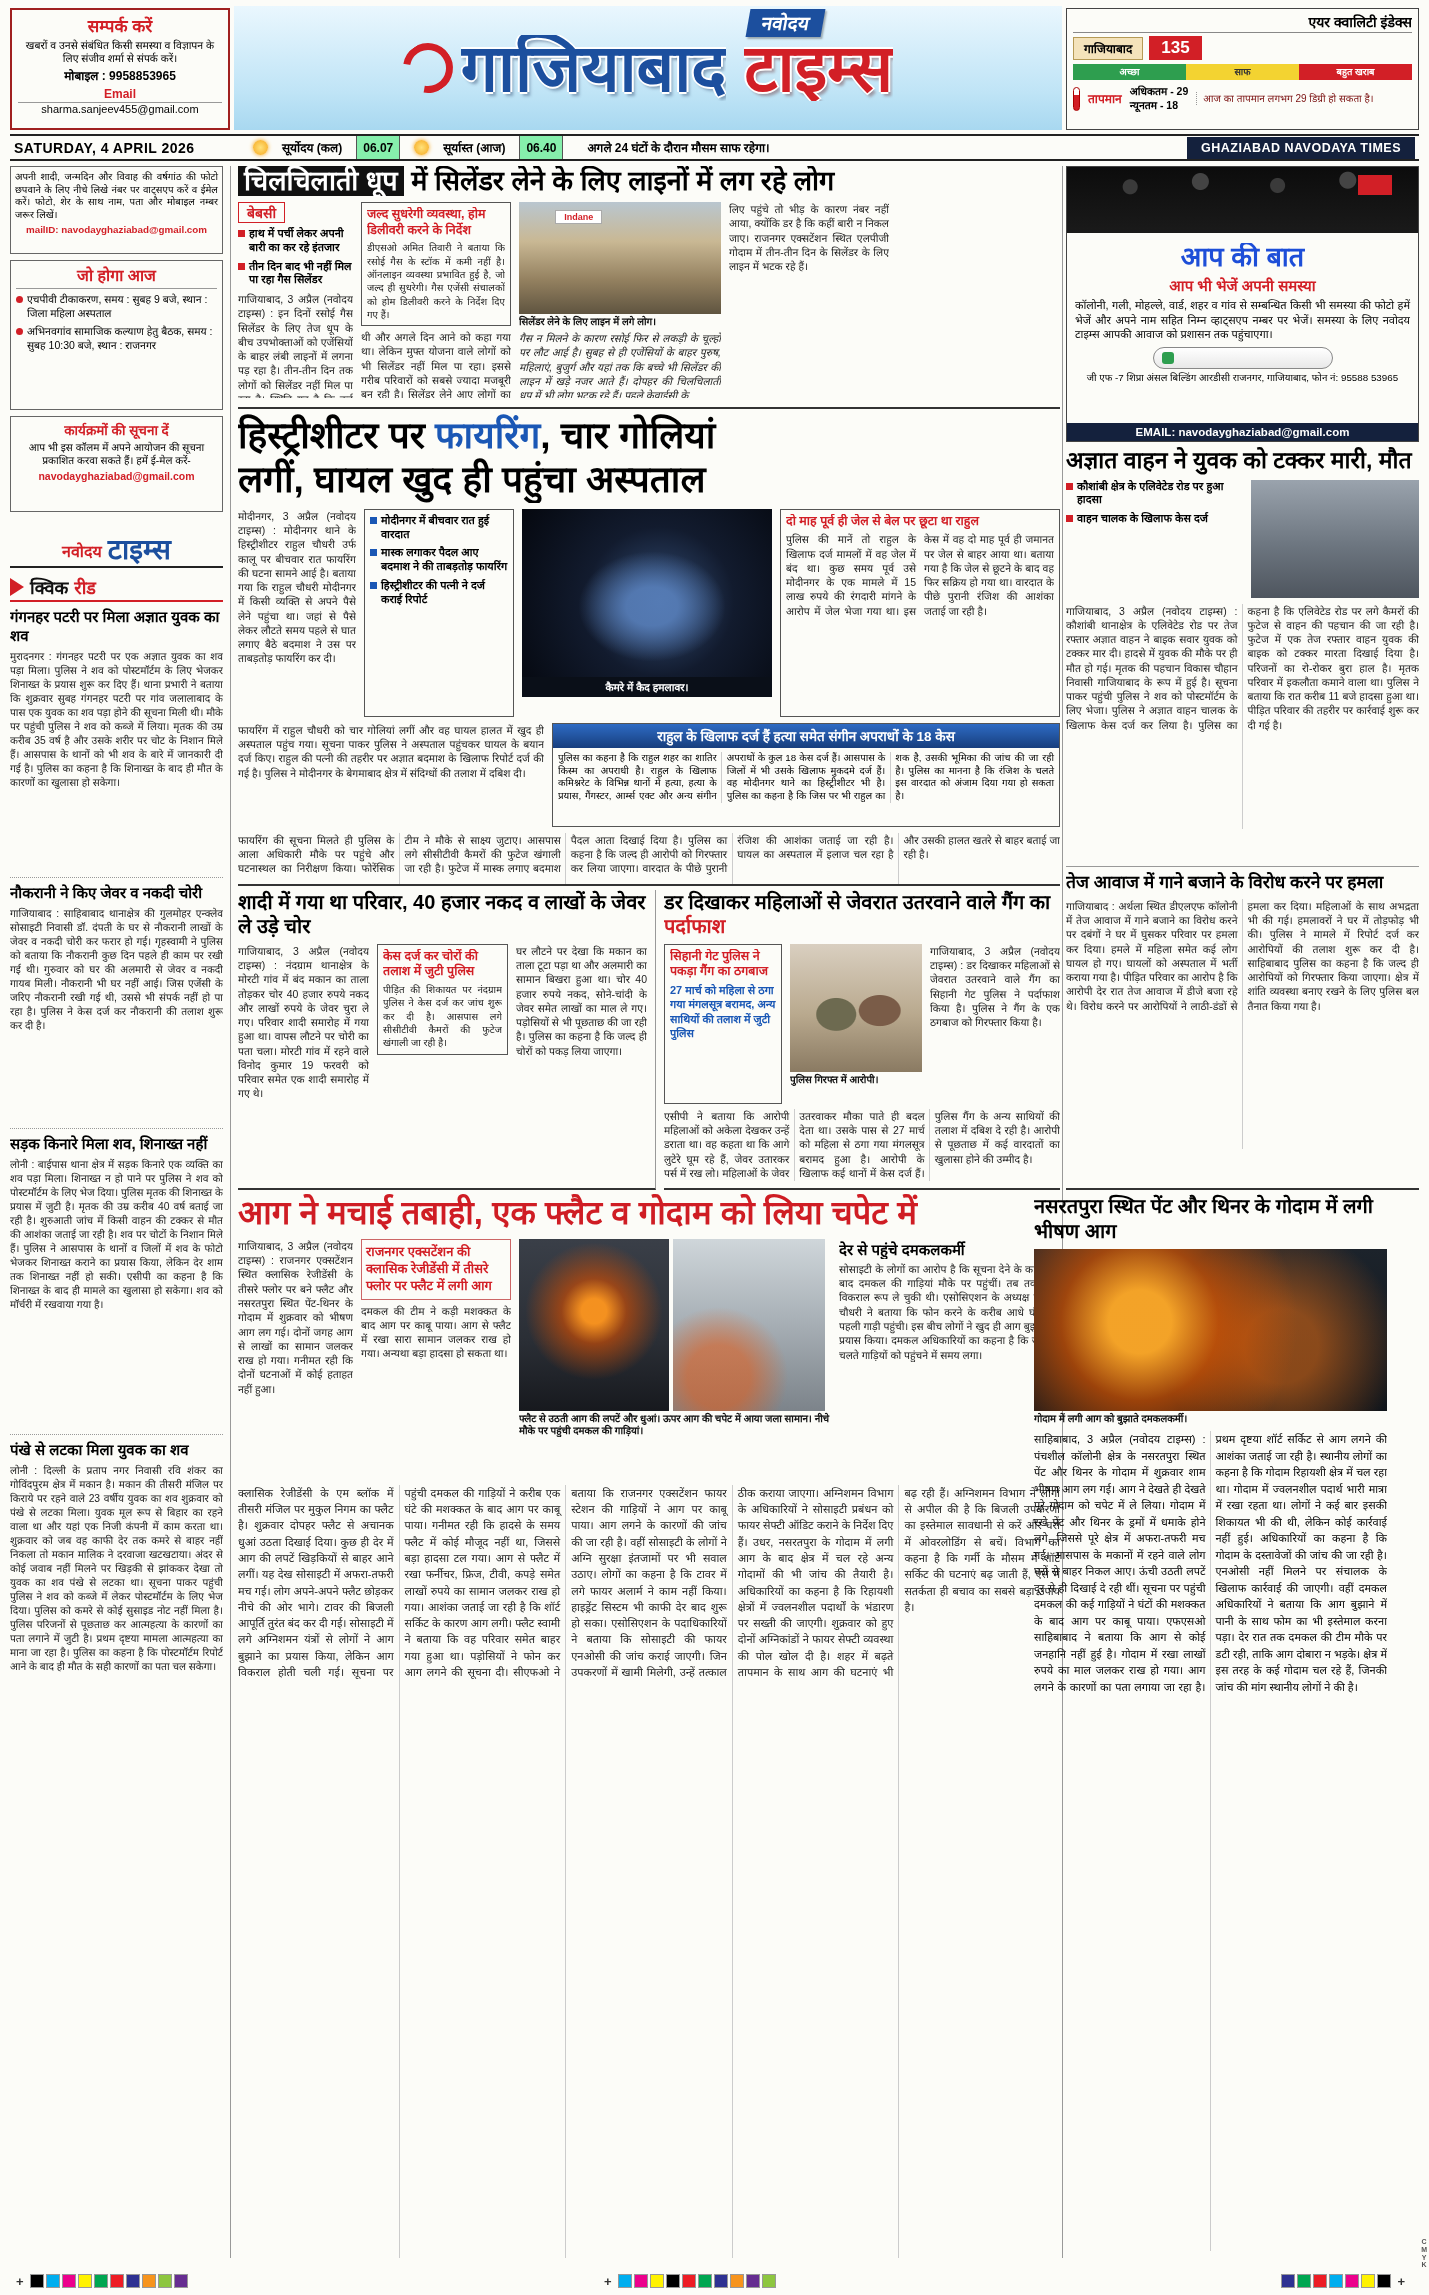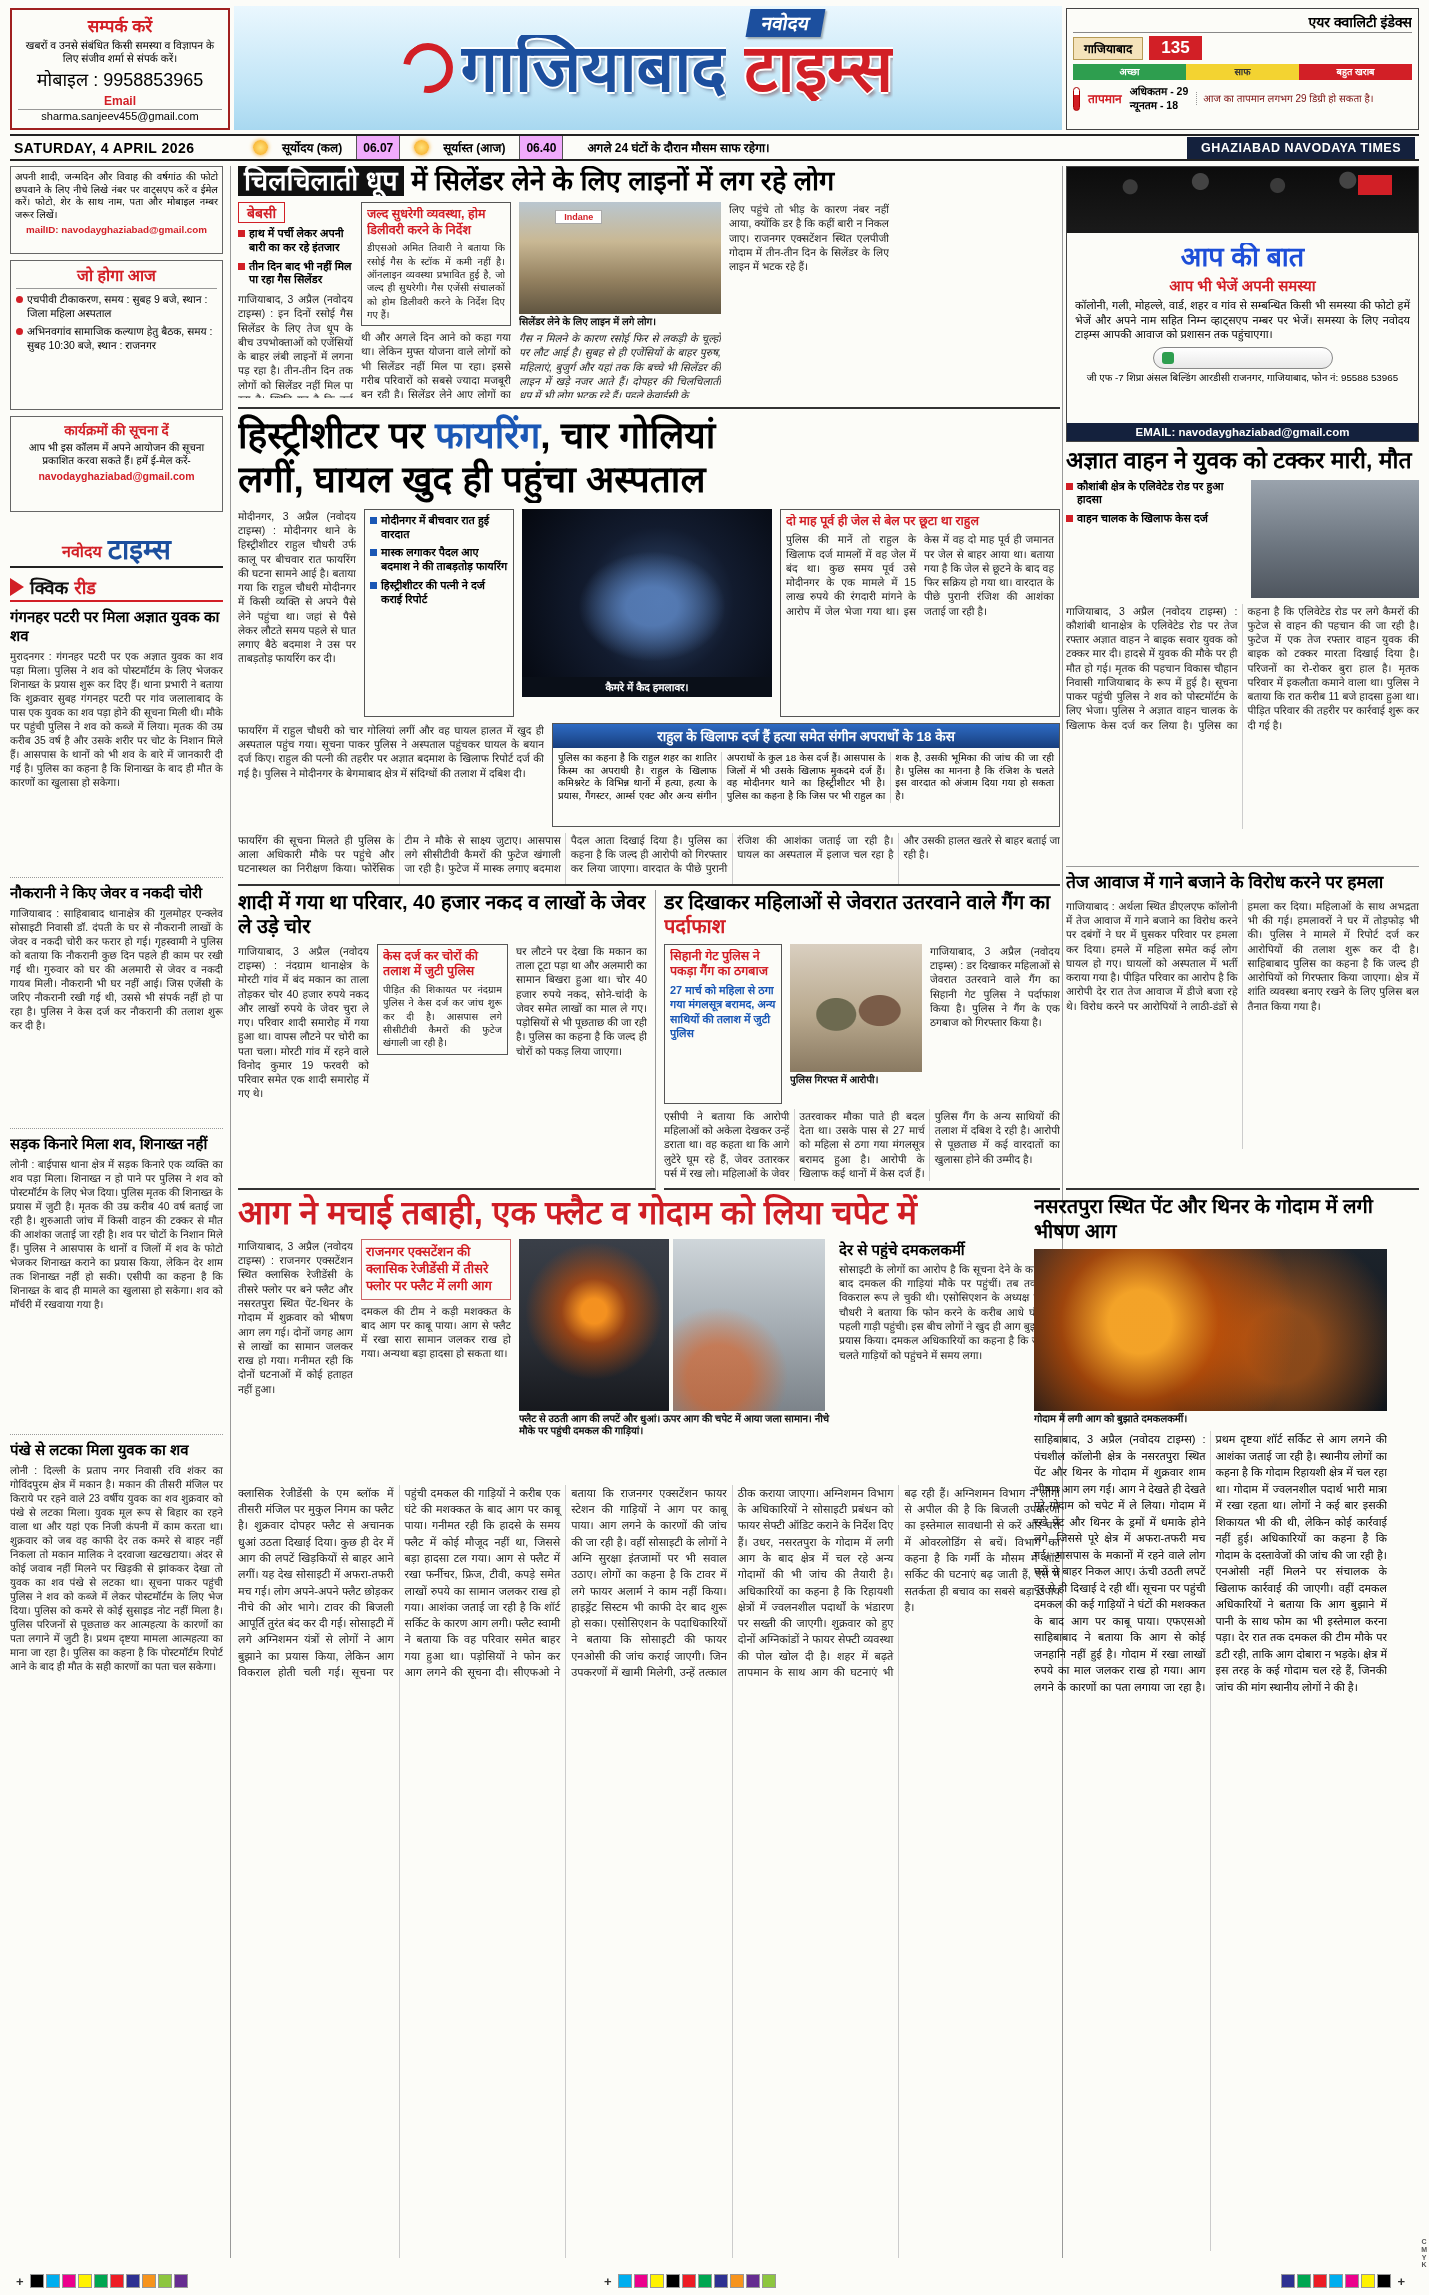--- a/index.html
+++ b/index.html
@@ -9,21 +9,21 @@
   .abs { position:absolute; }
   .jt { text-align:justify; }
   .bt { font-size:10.5px; line-height:1.36; color:#1b1b1b; text-align:justify; }
   .cap { font-size:10px; font-weight:bold; color:#111; padding-top:2px; line-height:1.2; }
   section, aside, div { overflow:hidden; }
 
   
   .contact-box { left:10px; top:8px; width:220px; height:122px; border:2px solid #a02020; padding:4px 6px; text-align:center; }
   .contact-title { color:#d21f26; font-weight:bold; font-size:17px; }
   .contact-body { font-size:10.5px; line-height:1.25; margin-top:2px; }
-  .contact-mobile { font-size:18px; font-weight:normal; margin-top:2px; }
+  .contact-mobile { font-size:12px; font-weight:bold; margin-top:2px; }
   .contact-email-label { color:#d21f26; font-weight:bold; font-size:12px; }
   .contact-email { font-size:11px; border-top:1px solid #999; }
 
   .masthead { left:234px; top:6px; width:828px; height:124px; background:linear-gradient(180deg,#eaf7fe 0%,#bfe4f6 70%,#a8d8f0 100%); display:flex; align-items:center; justify-content:center; }
   .m-emblem { width:50px; height:50px; border:7px solid #d21f26; border-radius:50%; border-left-color:transparent; transform:rotate(-35deg); margin-right:8px; flex:none; }
   .m-city { font-size:66px; font-weight:bold; color:#1c4f9e; line-height:1;
             text-shadow:-2px 0 #fff,2px 0 #fff,0 -2px #fff,0 2px #fff,3px 4px 3px rgba(20,40,80,.35); }
   .m-brand-wrap { position:relative; margin-left:18px; }
   .m-ribbon { position:absolute; top:-26px; left:4px; background:#1c4f9e; color:#fff; font-size:19px; font-weight:bold; padding:1px 14px; transform:skew(-10deg); box-shadow:2px 2px 2px rgba(0,0,0,.3); }
   .m-brand { font-size:66px; font-weight:bold; color:#d21f26; line-height:1;
@@ -43,21 +43,21 @@
   .thermo { width:7px; height:24px; background:linear-gradient(#fff 0 30%,#d21f26 30%); border:1px solid #a00; border-radius:4px; flex:none; }
   .temp-label { color:#d21f26; font-weight:bold; font-size:12px; }
   .temp-vals { font-size:10.5px; font-weight:bold; line-height:1.3; }
   .temp-note { font-size:10px; color:#7a1010; border-left:1px dotted #999; padding-left:6px; line-height:1.3; }
 
   
   .datebar { left:10px; top:134px; width:1409px; height:27px; border-top:2px solid #222; border-bottom:2px solid #222; display:flex; align-items:center; gap:14px; padding:0 4px; }
   .db-date { font-weight:bold; font-size:14px; letter-spacing:.5px; width:225px; }
   .sun { width:15px; height:15px; border-radius:50%; background:radial-gradient(#ffe27a,#f6a61c); box-shadow:0 0 4px #f6a61c; flex:none; }
   .db-lbl { font-size:12px; font-weight:bold; }
-  .db-time { border:1px solid #555; padding:18px 6px; font-size:12px; font-weight:bold; background:#f0abfc; }
+  .db-time { border:1px solid #555; padding:18px 6px; font-size:12px; font-weight:bold; background:#86efac; }
   .db-forecast { font-size:12px; font-weight:bold; margin-left:10px; flex:1; }
   .db-brand { background:#14213d; color:#fff; font-weight:bold; font-size:12.5px; padding:4px 14px; letter-spacing:.5px; }
 
   
   .sidebar { left:10px; top:166px; width:221px; height:2092px; border-right:1px solid #999; padding-right:7px; display:flex; flex-direction:column; gap:6px; }
   .sb-ad { border:1px solid #666; padding:4px; font-size:9.8px; line-height:1.3; text-align:justify; height:88px; flex:none; }
   .sb-ad-mail { color:#d21f26; font-weight:bold; font-size:9.8px; margin-top:2px; text-align:center; }
   .sb-today { border:1px solid #666; height:150px; flex:none; padding:3px 5px; }
   .sb-today-title { color:#d21f26; font-weight:bold; font-size:16px; text-align:center; border-bottom:1px solid #999; padding-bottom:2px; margin-bottom:4px; }
   .sb-today-item { font-size:10.5px; line-height:1.3; margin-bottom:5px; display:flex; gap:4px; }

